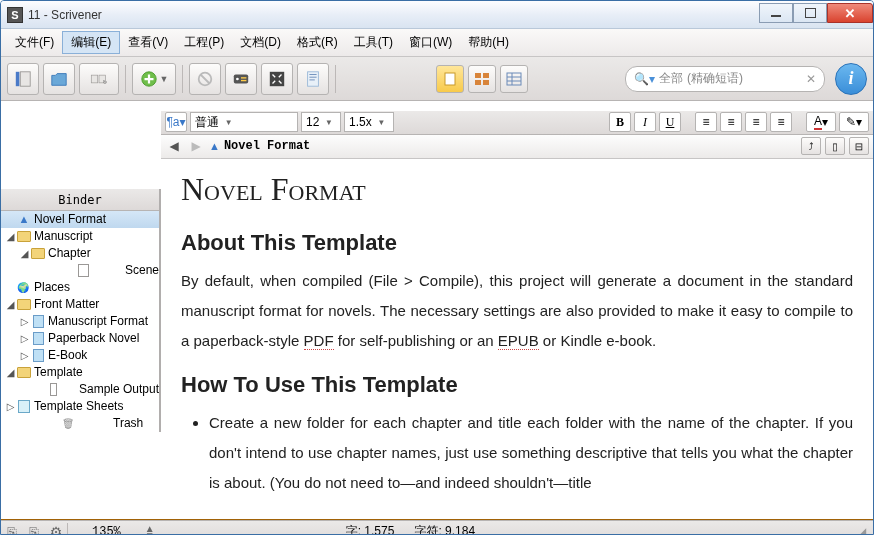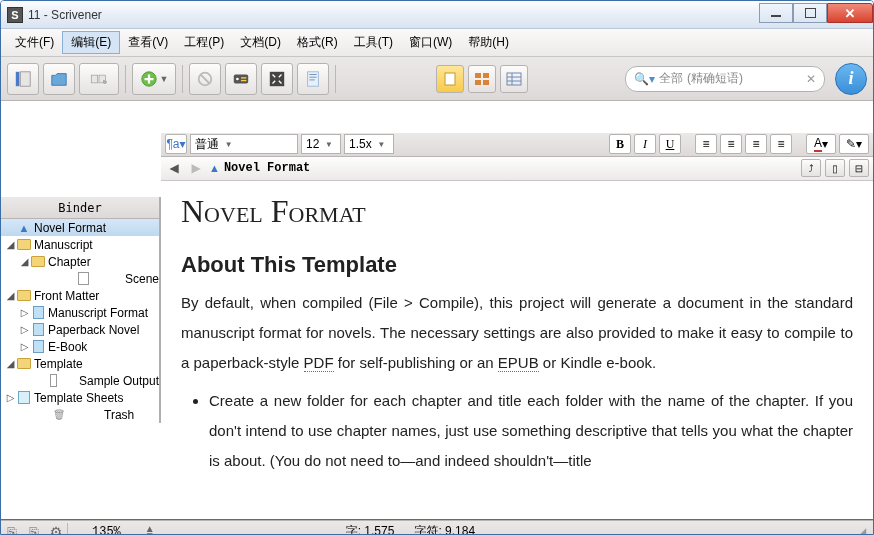--- a/index.html
+++ b/index.html
@@ -201,20 +201,25 @@
           <span class="tw">◢</span>
           <span class="ic folder"></span>
           <span>Chapter</span>
         </div>
         <div class="tnode" style="padding-left: 32px;">
           <span class="tw"></span>
           <span class="ic doc"></span>
           <span>Scene</span>
         </div>
         <div class="tnode" style="padding-left: 4px;">
+          <span class="tw"></span>
+          <span class="ic globe"></span>
+          <span>Places</span>
+        </div>
+        <div class="tnode" style="padding-left: 4px;">
           <span class="tw">◢</span>
           <span class="ic folder"></span>
           <span>Front Matter</span>
         </div>
         <div class="tnode" style="padding-left: 18px;">
           <span class="tw">▷</span>
           <span class="ic bluedoc"></span>
           <span>Manuscript Format</span>
         </div>
         <div class="tnode" style="padding-left: 18px;">
@@ -235,21 +240,21 @@
         <div class="tnode" style="padding-left: 18px;">
           <span class="tw"></span>
           <span class="ic doc"></span>
           <span>Sample Output</span>
         </div>
         <div class="tnode" style="padding-left: 4px;">
           <span class="tw">▷</span>
           <span class="ic tpl"></span>
           <span>Template Sheets</span>
         </div>
-        <div class="tnode" style="padding-left: 4px; gap: 35px;">
+        <div class="tnode" style="padding-left: 13px; gap: 35px;">
           <span class="tw"></span>
           <span class="ic trash"></span>
           <span>Trash</span>
         </div>
       </div>
   </div>
   <div class="editor">
     <div class="fmtbar">
       <div class="fbtn" style="color:#3a78c8">¶a▾</div>
       <div class="sel-like" style="width:108px">
@@ -280,20 +285,21 @@
       <span class="ic warn"></span>
       <span class="doctitle">Novel Format</span>
       <div class="rbtn">⤴</div>
       <div class="rbtn">▯</div>
       <div class="rbtn">⊟</div>
     </div>
     <div class="doc">
       <h1 class="title">Novel Format</h1>
       <h2>About This Template</h2>
       <p><span>By default, when compiled (File &gt; Compile), this project will generate a document in the standard manuscript format for novels. The necessary settings are also provided to make it easy to compile to a paperback-style </span><span class="dotted">PDF</span><span> for self-publishing or an </span><span class="dotted">EPUB</span><span> or Kindle e-book.</span></p>
+      <h2>How To Use This Template</h2>
       <ul>
           <li>Create a new folder for each chapter and title each folder with the name of the chapter. If you don't intend to use chapter names, just use something descriptive that tells you what the chapter is about. (You do not need to—and indeed shouldn't—title</li>
         </ul>
     </div>
   </div>
 </div>
 
 <div class="statusbar">
   <span class="sbtn">⎘</span>
   <span class="sbtn">⎘</span>

